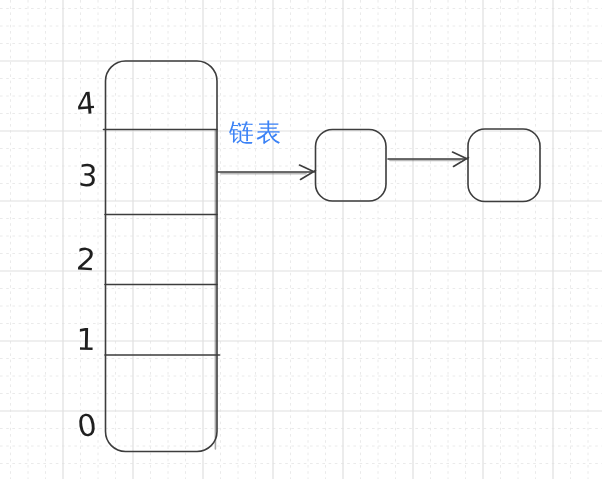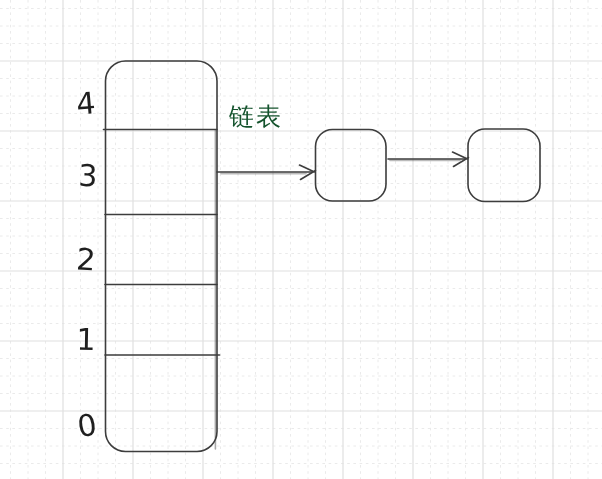--- a/index.html
+++ b/index.html
@@ -25,24 +25,24 @@
     user-select: none;
     white-space: nowrap;
   }
   #label-4 { left: 86px;  top: 104px; transform: translate(-50%,-50%) rotate(-5deg); }
   #label-3 { left: 88px;  top: 176px; transform: translate(-50%,-50%) rotate(2deg); }
   #label-2 { left: 86px;  top: 260px; transform: translate(-50%,-50%) rotate(4deg); }
   #label-1 { left: 86px;  top: 340px; transform: translate(-50%,-50%) rotate(1deg); }
   #label-0 { left: 87px;  top: 426px; transform: translate(-50%,-50%) rotate(-9deg); }
   #linked-list-label {
     position: absolute;
-    left: 229px; top: 104px;
+    left: 229px; top: 120px;
     font-size: 25px;
     letter-spacing: 2px;
-    color: #14532d;
+    color: #3b82f6;
     line-height: 1;
     user-select: none;
     white-space: nowrap;
   }
 </style>
 </head>
 <body>
 
 <div id="app">
 

